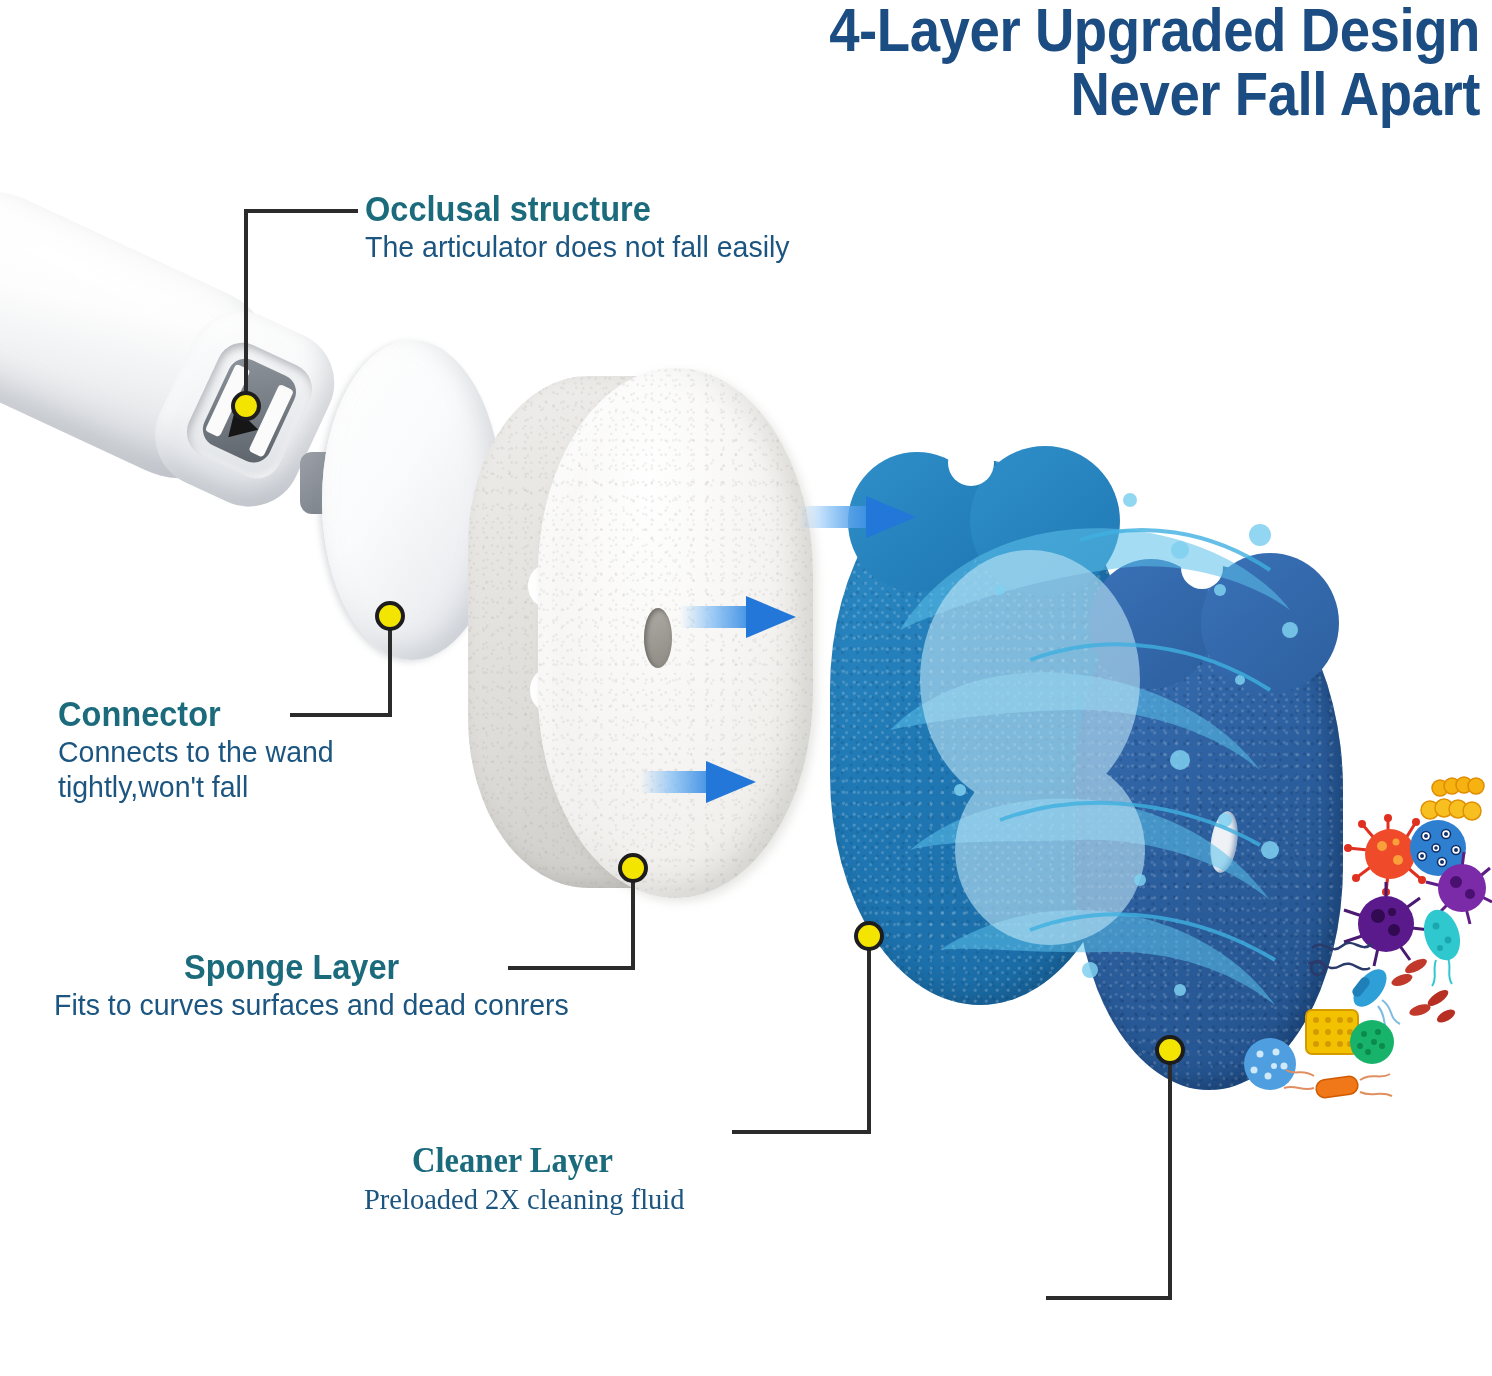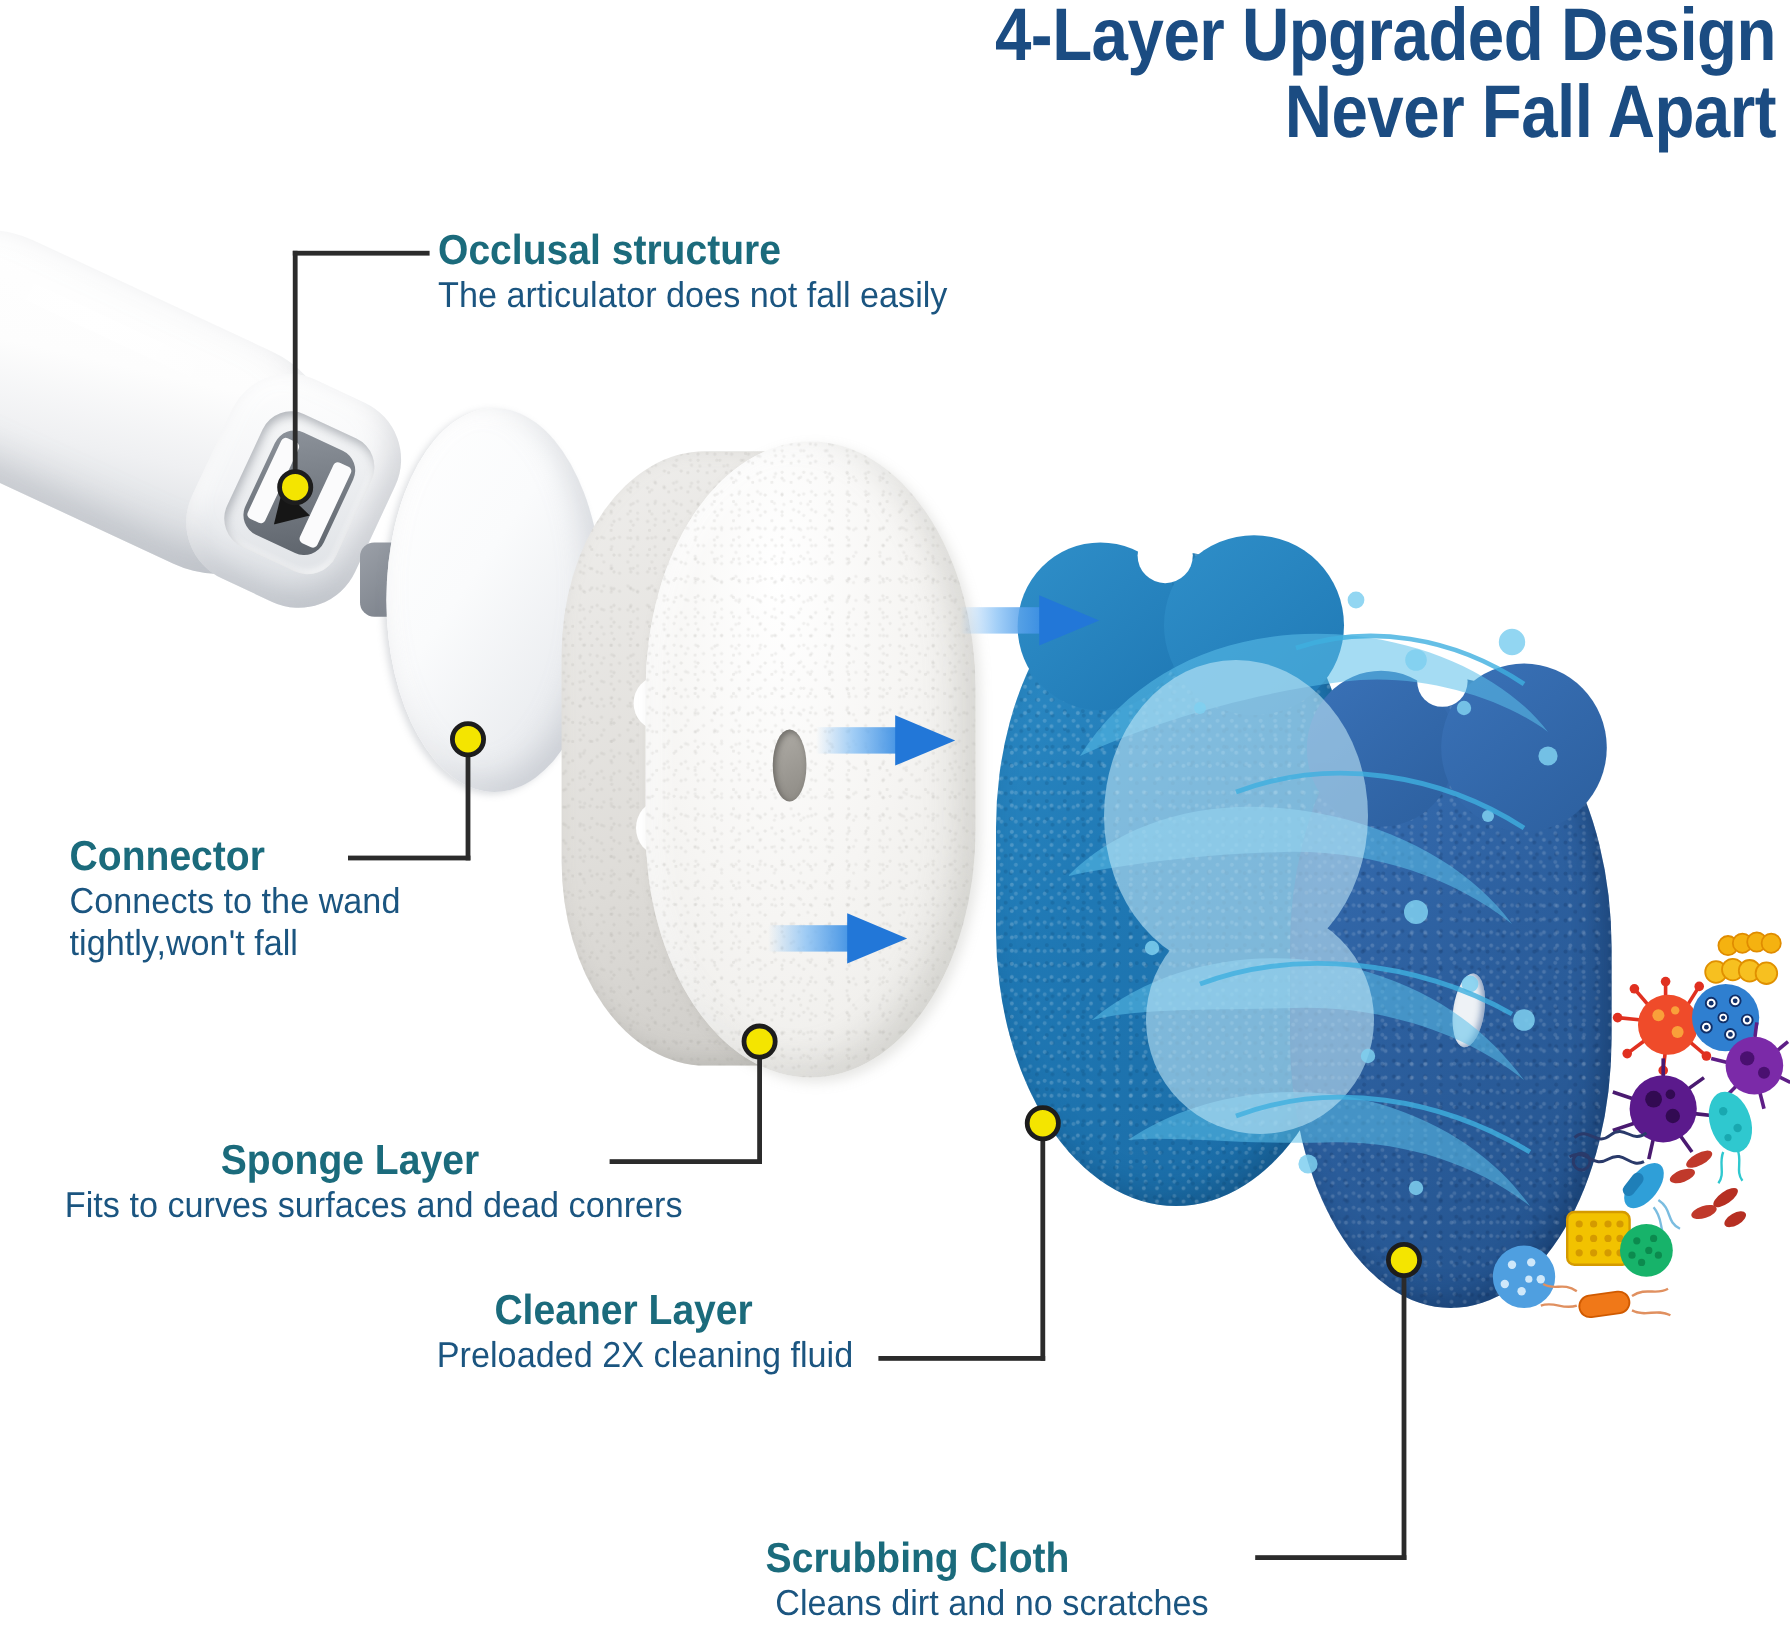--- a/index.html
+++ b/index.html
@@ -477,23 +477,19 @@
   <div class="callout" style="left:58px;top:695px;">
     <div class="c-title">Connector</div>
     <div class="c-sub two-line">Connects to the wand tightly,won't fall</div>
   </div>
 
   <div class="callout" style="left:184px;top:948px;">
     <div class="c-title">Sponge Layer</div>
     <div class="c-sub" style="margin-left:-130px;">Fits to curves surfaces and dead conrers</div>
   </div>
 
-  <div class="callout" style="left:412px;top:1073px;">
+  <div class="callout" style="left:412px;top:1142px;font-family:Liberation Serif, serif;">
     <div class="c-title">Cleaner Layer</div>
     <div class="c-sub" style="margin-left:-48px;">Preloaded 2X cleaning fluid</div>
   </div>
 
-  <div class="callout" style="left:638px;top:1280px;">
-    <div class="c-title">Scrubbing Cloth</div>
-    <div class="c-sub" style="margin-left:8px;">Cleans dirt and no scratches</div>
-  </div>
 
 </div>
 
 </body></html>

